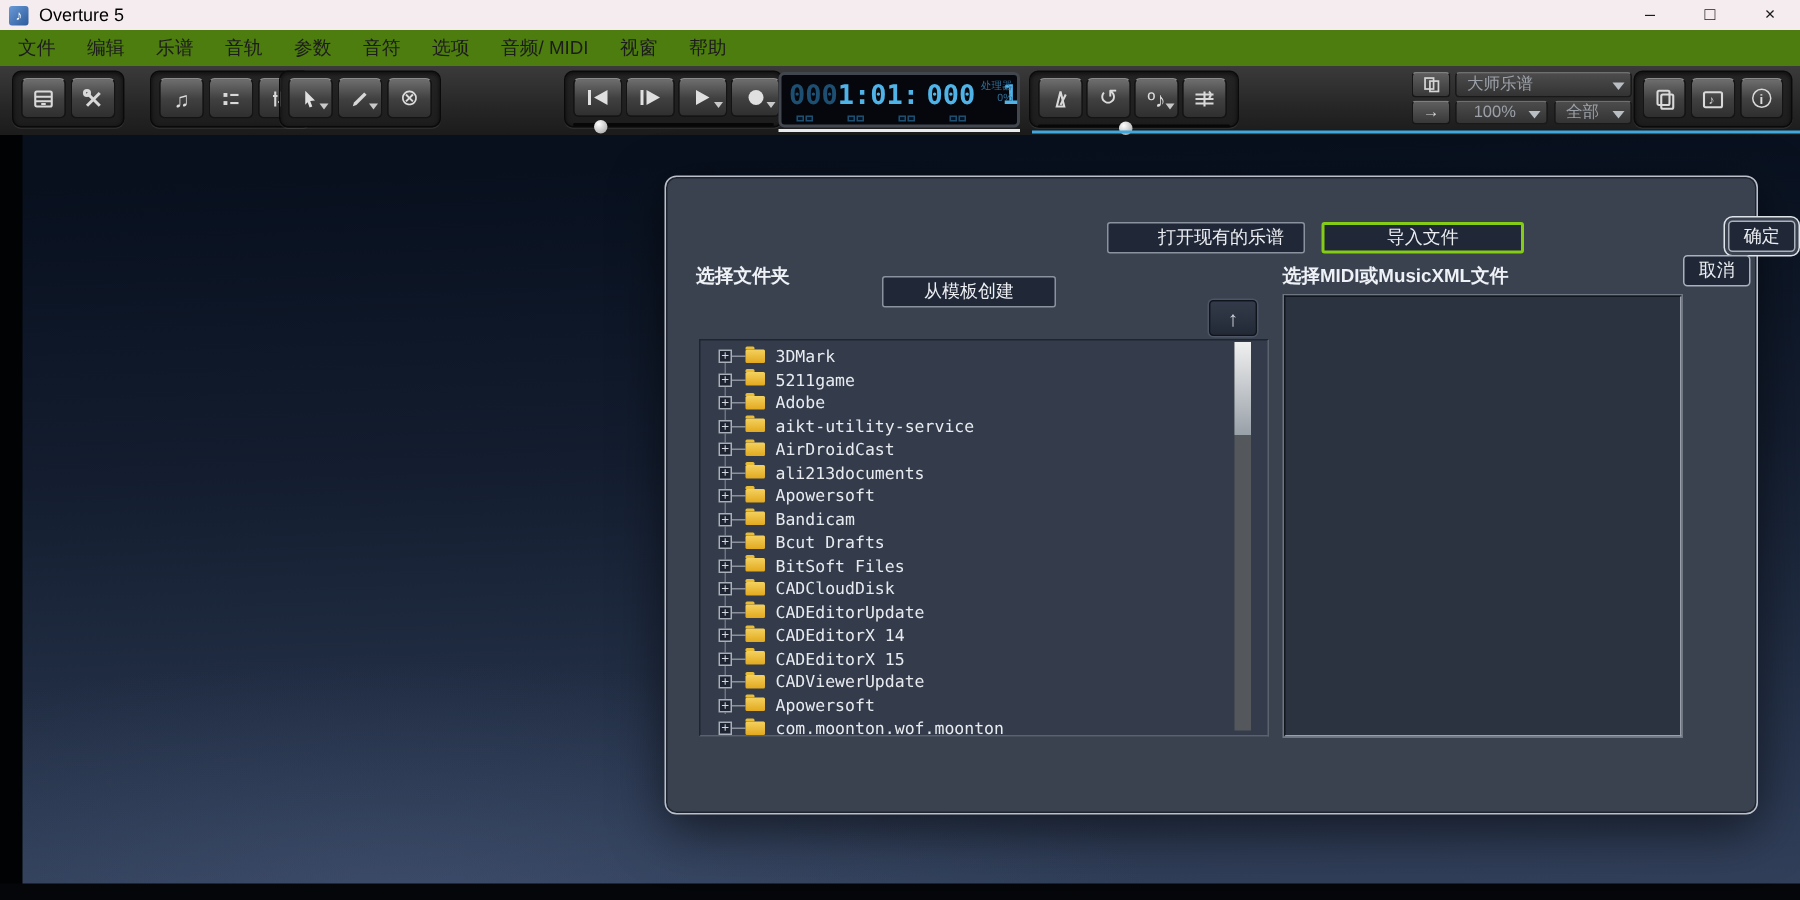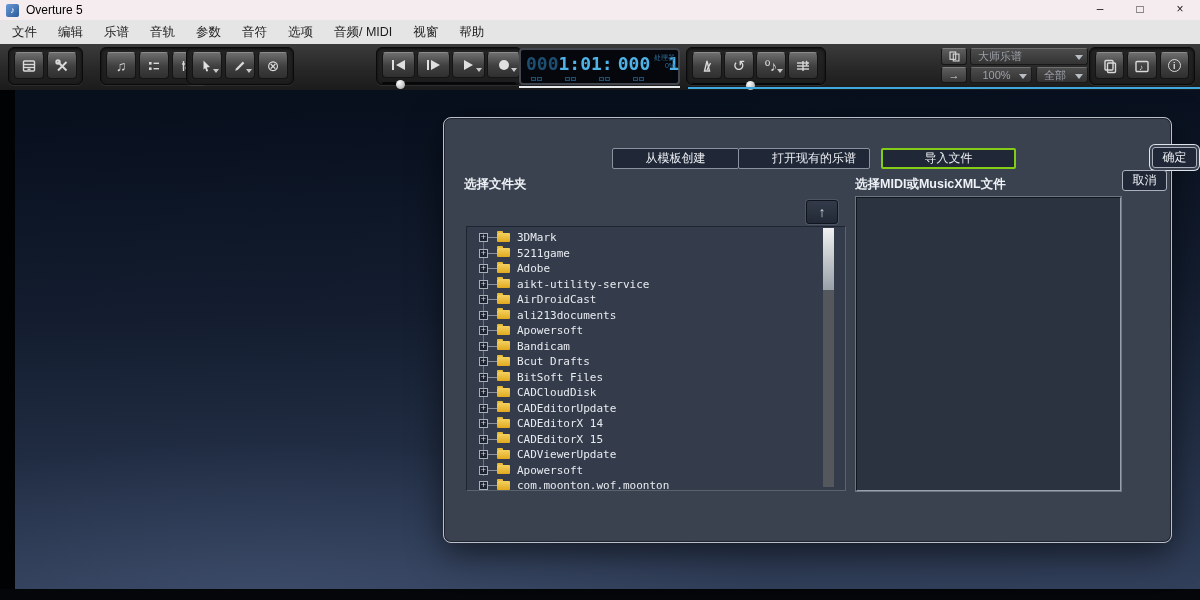--- a/index.html
+++ b/index.html
@@ -13,21 +13,21 @@
   .appicon { width:13px; height:13px; border-radius:2px;
     background:linear-gradient(135deg,#6a9ad8,#2c5a9a); color:#fff; font-size:9px;
     line-height:13px; text-align:center; margin-right:7px; }
   .apptitle { font-size:12px; color:#000000; }
   .wincontrols { position:absolute; right:0; top:0; height:20px; display:flex; }
   .winbtn { width:40px; height:20px; text-align:center; line-height:19px;
     font-size:12px; color:#1a1a1a; }
 
   
   .menubar { position:absolute; left:0; top:20px; width:1200px; height:24px;
-    background:#e5e5e5; display:flex; align-items:center; padding-left:12px; gap:21px; }
+    background:#4d7c0f; display:flex; align-items:center; padding-left:12px; gap:21px; }
   .mitem { font-size:12.5px; color:#1c1c1c; white-space:nowrap; }
 
   
   .toolbar { position:absolute; left:0; top:44px; width:1200px; height:46px;
     background:linear-gradient(#3b3b3b,#262626 60%,#1b1b1b); }
   .well { position:absolute; top:3px; height:38px;
     background:linear-gradient(#242424,#1d1d1d); border:1px solid #0a0a0a;
     border-radius:6px; box-shadow:inset 0 1px 3px rgba(0,0,0,.65), 0 1px 0 rgba(255,255,255,.07);
     display:flex; align-items:flex-start; gap:3px; padding:4px 5px; }
   .well.col { flex-direction:column; gap:0; }
@@ -357,21 +357,21 @@
     </div>
   </div>
 
   <div class="canvas">
     <div class="leftstrip"></div>
     <div class="bottomstrip"></div>
   </div>
 
   <div class="dialog">
 
-    <div class="dtab" style="left:168px; width:127px;">从模板创建</div>
+    <div class="dtab" style="left:144px; width:116px;margin-top:36px;">从模板创建</div>
     <div class="dtab" style="left:294px; width:132px;padding-left:20px;">打开现有的乐谱</div>
     <div class="dtab sel" style="left:437px; width:135px;">导入文件</div>
 
     <div class="dbtn focus" style="top:29px;">确定</div>
     <div class="dbtn" style="top:52px;">取消</div>
 
     <div class="dlabel" style="left:20px; top:58px;">选择文件夹</div>
     <div class="dlabel" style="left:411px; top:58px;">选择MIDI或MusicXML文件</div>
 
     <div class="upbtn">

